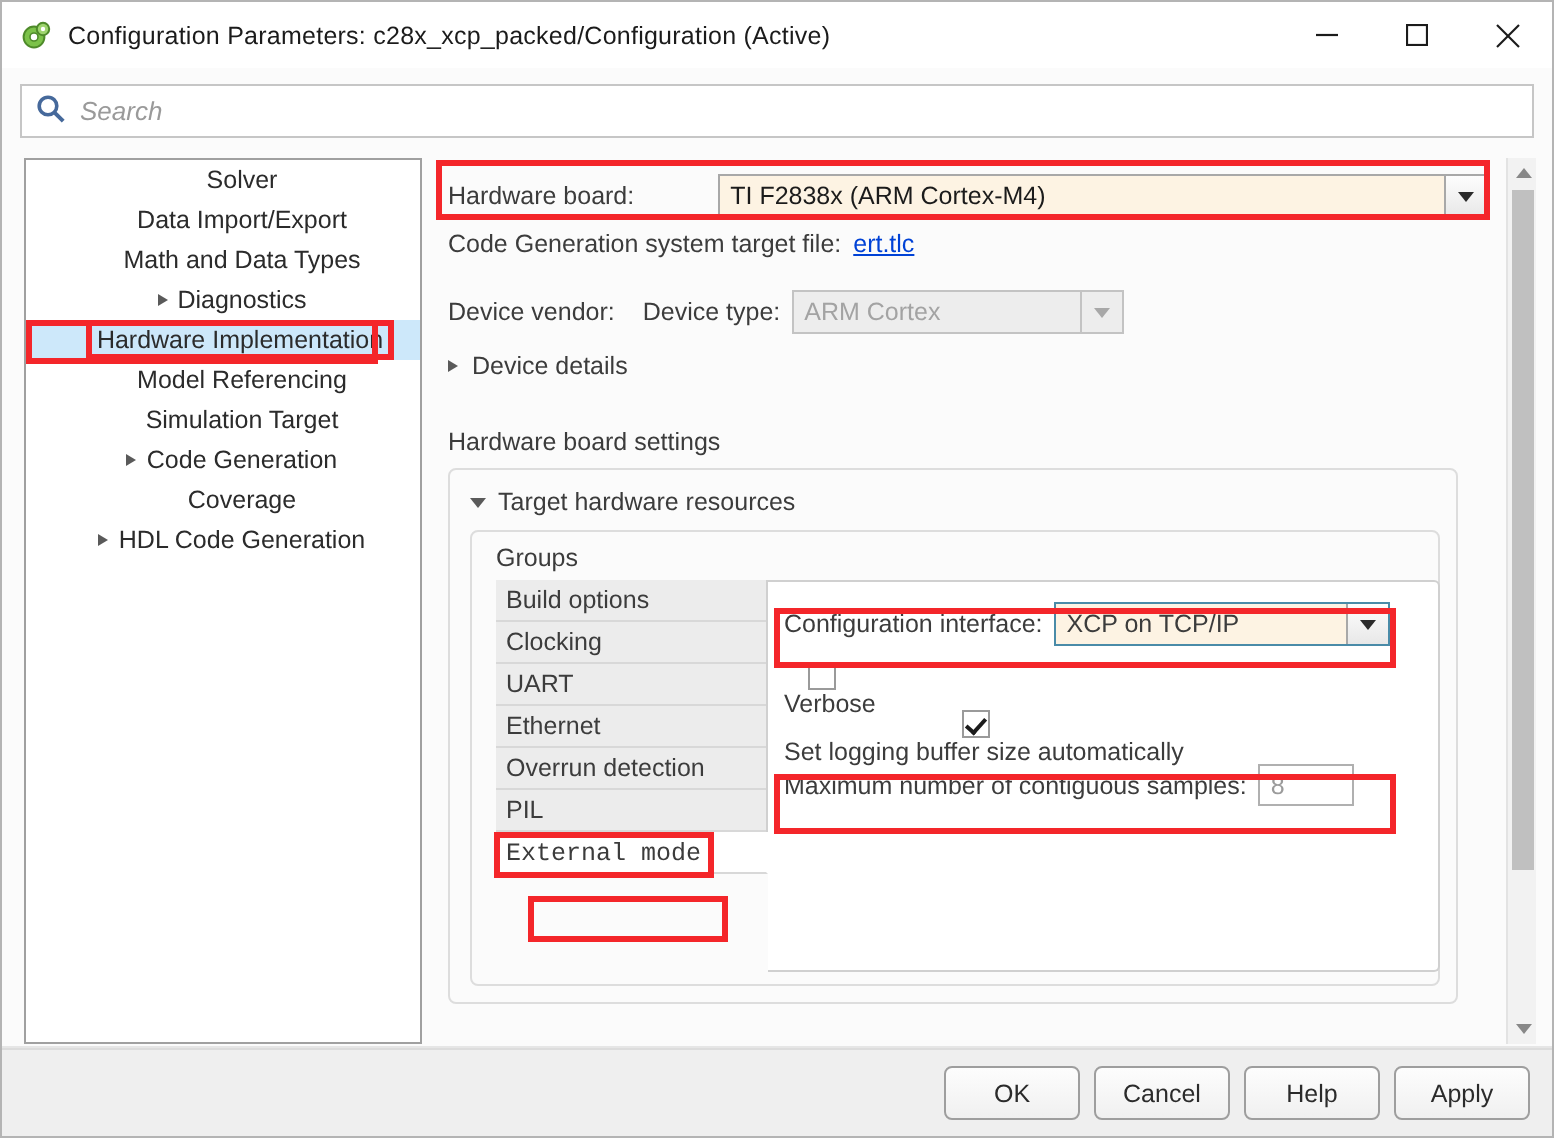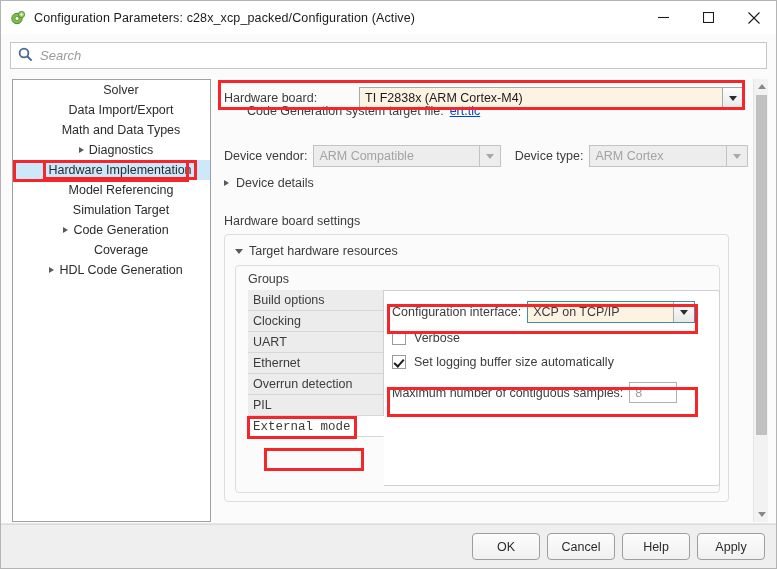--- a/index.html
+++ b/index.html
@@ -146,21 +146,21 @@
   .combo.disabled { background: #ededed; border-color: #c3c3c3; }
   .combo.disabled .val { color: #a3a3a3; }
   .combo.disabled .arrow { background: #ededed; border-left-color: #c3c3c3; }
   .combo.disabled .arrow .tri { border-top-color: #a8a8a8; }
 
   
   #hw-board-row { position: absolute; left: 5px; top: 8px; width: 520px; }
   #hw-board-row .lbl { margin-right: 6px; }
   #hw-board-combo { flex: 1 1 auto; }
 
-  #sys-target-row { position: absolute; left: 5px; top: 25px; margin-left: 23px; }
+  #sys-target-row { position: absolute; left: 5px; top: 36px; }
   .link {
     color: #0042d6; text-decoration: underline;
     margin-left: 6px; font-size: 12.5px;
   }
 
   #device-row { position: absolute; left: 5px; top: 66px; width: 524px; }
   #device-vendor-combo { width: 196px; margin-left: 6px; }
   #device-type-label { margin-left: 14px; }
   #device-type-combo { width: 166px; margin-left: 6px; }
 
@@ -231,21 +231,21 @@
     width: 336px; height: 196px;
     background: #ffffff;
     border: 1px solid #d0d0d0;
     border-left: none;
     border-radius: 0 3px 3px 0;
   }
 
   #comm-row { position: absolute; left: 8px; top: 10px; }
   #comm-combo { width: 168px; margin-left: 6px; }
 
-  .chk-row { display: flex; align-items: center; }
+  .chk-row { display: flex; align-items: center; flex-direction: column; }
   #verbose-row { position: absolute; left: 8px; top: 40px; }
   #buffer-row { position: absolute; left: 8px; top: 64px; }
   .checkbox {
     width: 14px; height: 14px;
     border: 1px solid #9a9a9a;
     background: #ffffff;
     margin-right: 8px;
     flex: 0 0 auto;
     position: relative;
   }
@@ -444,26 +444,20 @@
       </div>
     </div>
 
     <div class="row" id="sys-target-row">
       <span class="lbl">Code Generation system target file:</span>
       <a class="link" href="#">ert.tlc</a>
     </div>
 
     <div class="row" id="device-row">
       <span class="lbl">Device vendor:</span>
-      <div class="combo disabled" id="device-vendor-combo">
-        <span class="val">ARM Compatible</span>
-        <span class="arrow">
-            <span class="tri"></span>
-          </span>
-      </div>
       <span class="lbl" id="device-type-label">Device type:</span>
       <div class="combo disabled" id="device-type-combo">
         <span class="val">ARM Cortex</span>
         <span class="arrow">
             <span class="tri"></span>
           </span>
       </div>
     </div>
 
     <div class="row" id="device-details-row">

